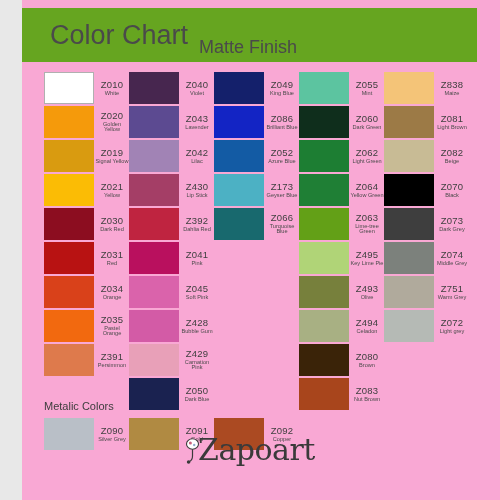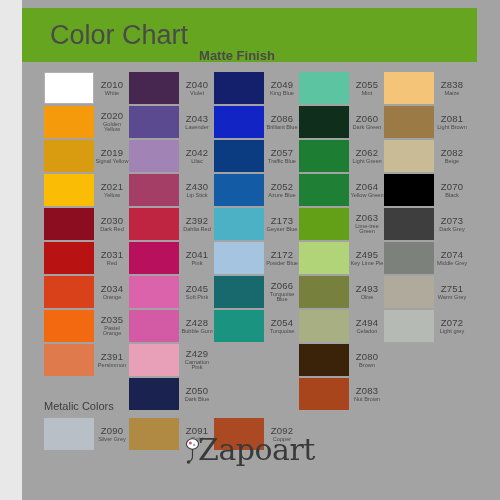--- a/index.html
+++ b/index.html
@@ -4,35 +4,35 @@
 <style>
   html,body{margin:0;padding:0;}
   body{
     width:500px;height:500px;
     background:#e8e8e8;
     font-family:"Liberation Sans","DejaVu Sans",sans-serif;
     overflow:hidden;
   }
   #card{
     position:absolute;left:22px;top:0;width:478px;height:500px;
-    background:#a3a3a3;
+    background:#f9a8d4;
   }
   
   #header{
     position:absolute;left:0;top:8px;width:455px;height:54px;
     background:#66a520;
     display:flex;align-items:center;
   }
   #header-title{
     margin-left:28px;
     font-size:27px;color:#4a4a4a;font-weight:normal;letter-spacing:0px;
   }
   #header-subtitle{
     margin-left:11px;
-    font-size:13px;color:#4a4a4a;position:relative;top:20px;font-weight:bold;
+    font-size:18px;color:#4a4a4a;position:relative;top:12px;
   }
   
   #grid{
     position:absolute;left:22px;top:72px;
     display:flex;gap:0px;
   }
   .col{width:85px;}
   .entry{
     height:32px;margin-bottom:2px;
     display:flex;align-items:center;
@@ -230,59 +230,38 @@
           </div>
         </div>
         <div class="entry">
           <div class="swatch" style="background: rgb(19, 36, 196);"></div>
           <div class="meta">
             <span class="code">Z086</span>
             <span class="cname">Brilliant Blue</span>
           </div>
         </div>
         <div class="entry">
-          <div class="swatch" style="background: rgb(11, 59, 128);"></div>
-          <div class="meta">
-            <span class="code">Z057</span>
-            <span class="cname">Traffic Blue</span>
-          </div>
-        </div>
-        <div class="entry">
           <div class="swatch" style="background: rgb(19, 91, 164);"></div>
           <div class="meta">
             <span class="code">Z052</span>
             <span class="cname">Azure Blue</span>
           </div>
         </div>
         <div class="entry">
           <div class="swatch" style="background: rgb(76, 177, 196);"></div>
           <div class="meta">
             <span class="code">Z173</span>
             <span class="cname">Geyser Blue</span>
           </div>
         </div>
         <div class="entry">
-          <div class="swatch" style="background: rgb(165, 196, 224);"></div>
-          <div class="meta">
-            <span class="code">Z172</span>
-            <span class="cname">Powder Blue</span>
-          </div>
-        </div>
-        <div class="entry">
           <div class="swatch" style="background: rgb(24, 105, 110);"></div>
           <div class="meta">
             <span class="code">Z066</span>
             <span class="cname">Turquoise Blue</span>
-          </div>
-        </div>
-        <div class="entry">
-          <div class="swatch" style="background: rgb(26, 148, 128);"></div>
-          <div class="meta">
-            <span class="code">Z054</span>
-            <span class="cname">Turquoise</span>
           </div>
         </div>
       </div>
       <div class="col">
         <div class="entry">
           <div class="swatch" style="background: rgb(92, 196, 160);"></div>
           <div class="meta">
             <span class="code">Z055</span>
             <span class="cname">Mint</span>
           </div>

